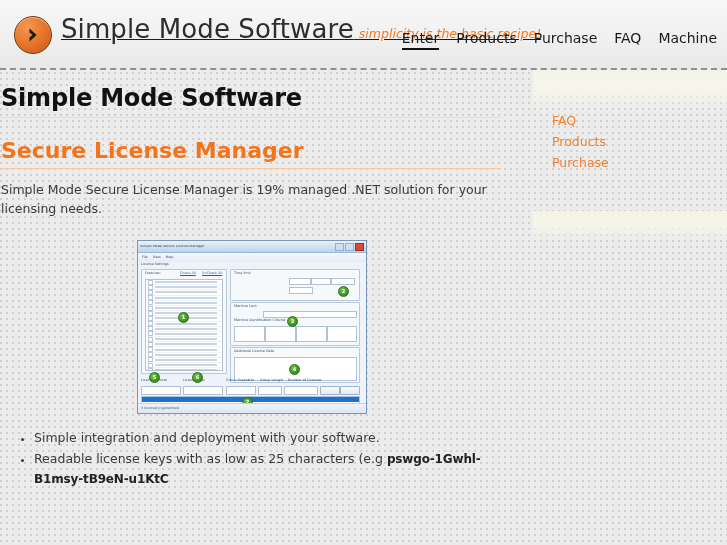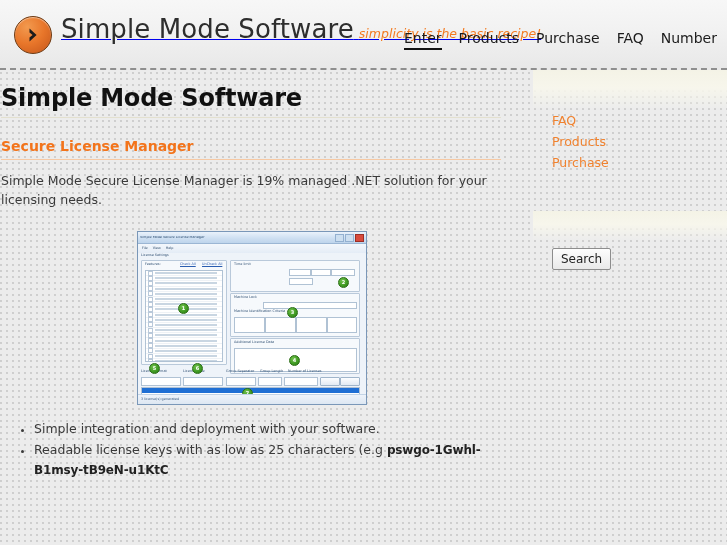--- a/index.html
+++ b/index.html
@@ -135,21 +135,21 @@
   }
   .intro-para {
     margin: 11px 0 0 0;
     font-size: 12.5px;
     line-height: 19px;
     color: #3a3a3a;
     width: 492px;
   }
   #section-heading {
     margin: 20px 0 0 0;
-    font-size: 14px;
+    font-size: 22px;
     font-weight: 600;
     color: #f3741b;
   }
   .section-rule {
     margin-top: 5px;
     border-bottom: 1px solid #f6c9a4;
     width: 500px;
   }
   .section-para {
     margin: 11px 0 0 0;
@@ -333,21 +333,21 @@
         <span id="brand-name">Simple Mode Software</span>
         <span id="brand-tagline">simplicity is the basic recipe!</span>
       </span>
     </a>
 
     <nav id="main-nav">
       <a class="active" href="#">Enter</a>
       <a href="#">Products</a>
       <a href="#">Purchase</a>
       <a href="#">FAQ</a>
-      <a href="#">Number</a>
+      <a href="#">Machine</a>
     </nav>
 
   </div>
 </div>
 
 <div id="page">
 
   <main id="content">
 
     <h1 id="page-title">Simple Mode Software</h1>
@@ -540,21 +540,18 @@
         </li>
         <li>
           <a href="#">Purchase</a>
         </li>
       </ul>
     </div>
 
     <div class="side-panel" id="search-panel">
       <div class="panel-cap"></div>
       <div class="search-area">
-        <div>
-          <button id="search-button" type="button">Search</button>
-        </div>
       </div>
     </div>
 
   </aside>
 
 </div>
 
 </body></html>

